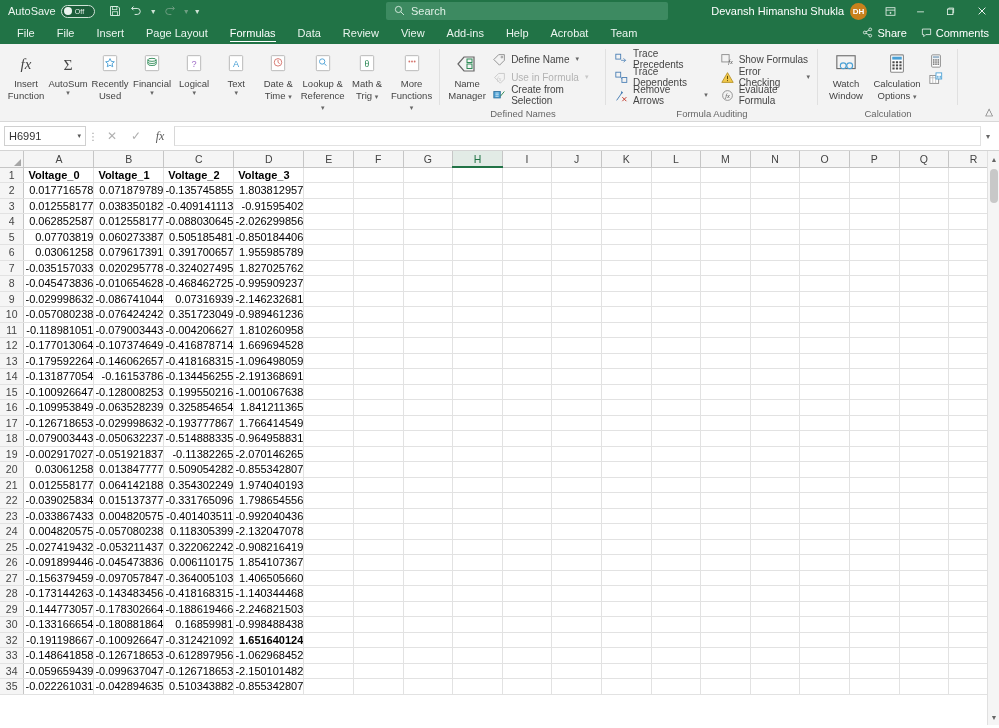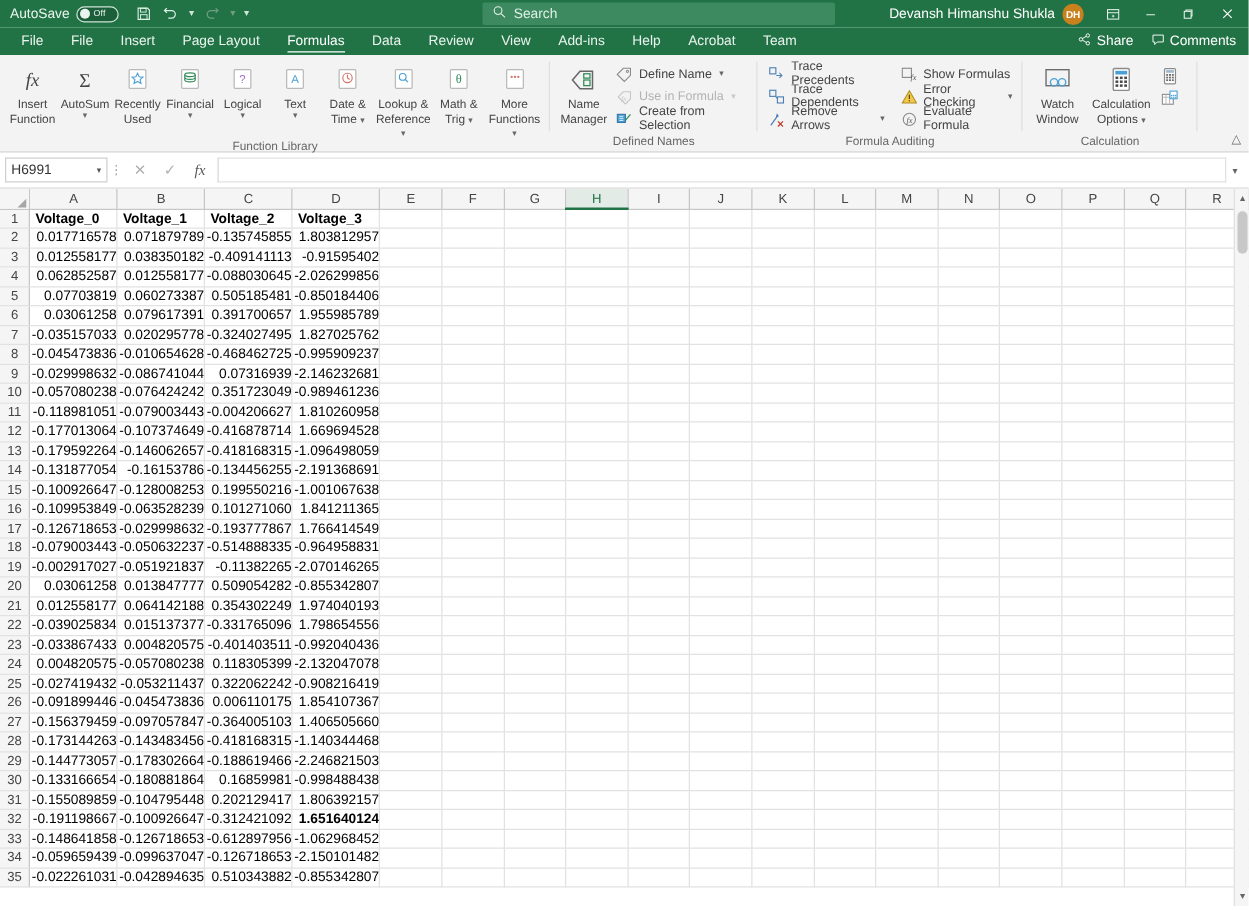--- a/index.html
+++ b/index.html
@@ -397,21 +397,20 @@
               <rect x="4" y="2" width="16" height="18" rx="1" fill="#fff" stroke="#b9b9b9" stroke-width="1.2"></rect>
               <circle cx="8.8" cy="9" r="1.1" fill="#d4726a"></circle>
               <circle cx="12" cy="9" r="1.1" fill="#d4726a"></circle>
               <circle cx="15.2" cy="9" r="1.1" fill="#d4726a"></circle>
             </svg>
         </span>
         <span class="cap">More</span>
         <span class="cap"><span>Functions</span> <span class="dd" style="display:inline">▾</span></span>
       </div>
     </div>
-    <div class="glabel">Function Library</div>
   </div>
 
   <div class="rgroup" style="width:166px;">
     <div class="gbody">
       <div class="bigbtn" style="width:48px">
         <span class="ic">
           <svg width="24" height="24" viewBox="0 0 24 24">
               <path d="M3 12 L9 5 h10 v14 H9 z" fill="none" stroke="#666" stroke-width="1.2"></path>
               <rect x="12" y="7" width="5" height="3.5" fill="none" stroke="#2e8b57" stroke-width="1"></rect>
               <rect x="12" y="12" width="5" height="4.5" fill="none" stroke="#2e8b57" stroke-width="1"></rect>
@@ -958,21 +957,21 @@
           <td class="cell empty" style="width: 50px;"></td>
           <td class="cell empty" style="width: 50px;"></td>
           <td class="cell empty" style="width: 50px;"></td>
           <td class="cell empty" style="width: 50px;"></td>
           <td class="cell empty" style="width: 50px;"></td>
         </tr>
         <tr>
           <td class="rowhead">16</td>
           <td class="cell" style="width: 70px;">-0.109953849</td>
           <td class="cell" style="width: 70px;">-0.063528239</td>
-          <td class="cell" style="width: 70px;">0.101271060</td>
+          <td class="cell" style="width: 70px;">0.325854654</td>
           <td class="cell" style="width: 70px;">1.841211365</td>
           <td class="cell empty" style="width: 50px;"></td>
           <td class="cell empty" style="width: 50px;"></td>
           <td class="cell empty" style="width: 50px;"></td>
           <td class="cell empty" style="width: 50px;"></td>
           <td class="cell empty" style="width: 50px;"></td>
           <td class="cell empty" style="width: 50px;"></td>
           <td class="cell empty" style="width: 50px;"></td>
           <td class="cell empty" style="width: 50px;"></td>
           <td class="cell empty" style="width: 50px;"></td>
@@ -1254,41 +1253,20 @@
           <td class="cell empty" style="width: 50px;"></td>
           <td class="cell empty" style="width: 50px;"></td>
           <td class="cell empty" style="width: 50px;"></td>
         </tr>
         <tr>
           <td class="rowhead">30</td>
           <td class="cell" style="width: 70px;">-0.133166654</td>
           <td class="cell" style="width: 70px;">-0.180881864</td>
           <td class="cell" style="width: 70px;">0.16859981</td>
           <td class="cell" style="width: 70px;">-0.998488438</td>
-          <td class="cell empty" style="width: 50px;"></td>
-          <td class="cell empty" style="width: 50px;"></td>
-          <td class="cell empty" style="width: 50px;"></td>
-          <td class="cell empty" style="width: 50px;"></td>
-          <td class="cell empty" style="width: 50px;"></td>
-          <td class="cell empty" style="width: 50px;"></td>
-          <td class="cell empty" style="width: 50px;"></td>
-          <td class="cell empty" style="width: 50px;"></td>
-          <td class="cell empty" style="width: 50px;"></td>
-          <td class="cell empty" style="width: 50px;"></td>
-          <td class="cell empty" style="width: 50px;"></td>
-          <td class="cell empty" style="width: 50px;"></td>
-          <td class="cell empty" style="width: 50px;"></td>
-          <td class="cell empty" style="width: 50px;"></td>
-        </tr>
-        <tr>
-          <td class="rowhead">31</td>
-          <td class="cell" style="width: 70px;">-0.155089859</td>
-          <td class="cell" style="width: 70px;">-0.104795448</td>
-          <td class="cell" style="width: 70px;">0.202129417</td>
-          <td class="cell" style="width: 70px;">1.806392157</td>
           <td class="cell empty" style="width: 50px;"></td>
           <td class="cell empty" style="width: 50px;"></td>
           <td class="cell empty" style="width: 50px;"></td>
           <td class="cell empty" style="width: 50px;"></td>
           <td class="cell empty" style="width: 50px;"></td>
           <td class="cell empty" style="width: 50px;"></td>
           <td class="cell empty" style="width: 50px;"></td>
           <td class="cell empty" style="width: 50px;"></td>
           <td class="cell empty" style="width: 50px;"></td>
           <td class="cell empty" style="width: 50px;"></td>

